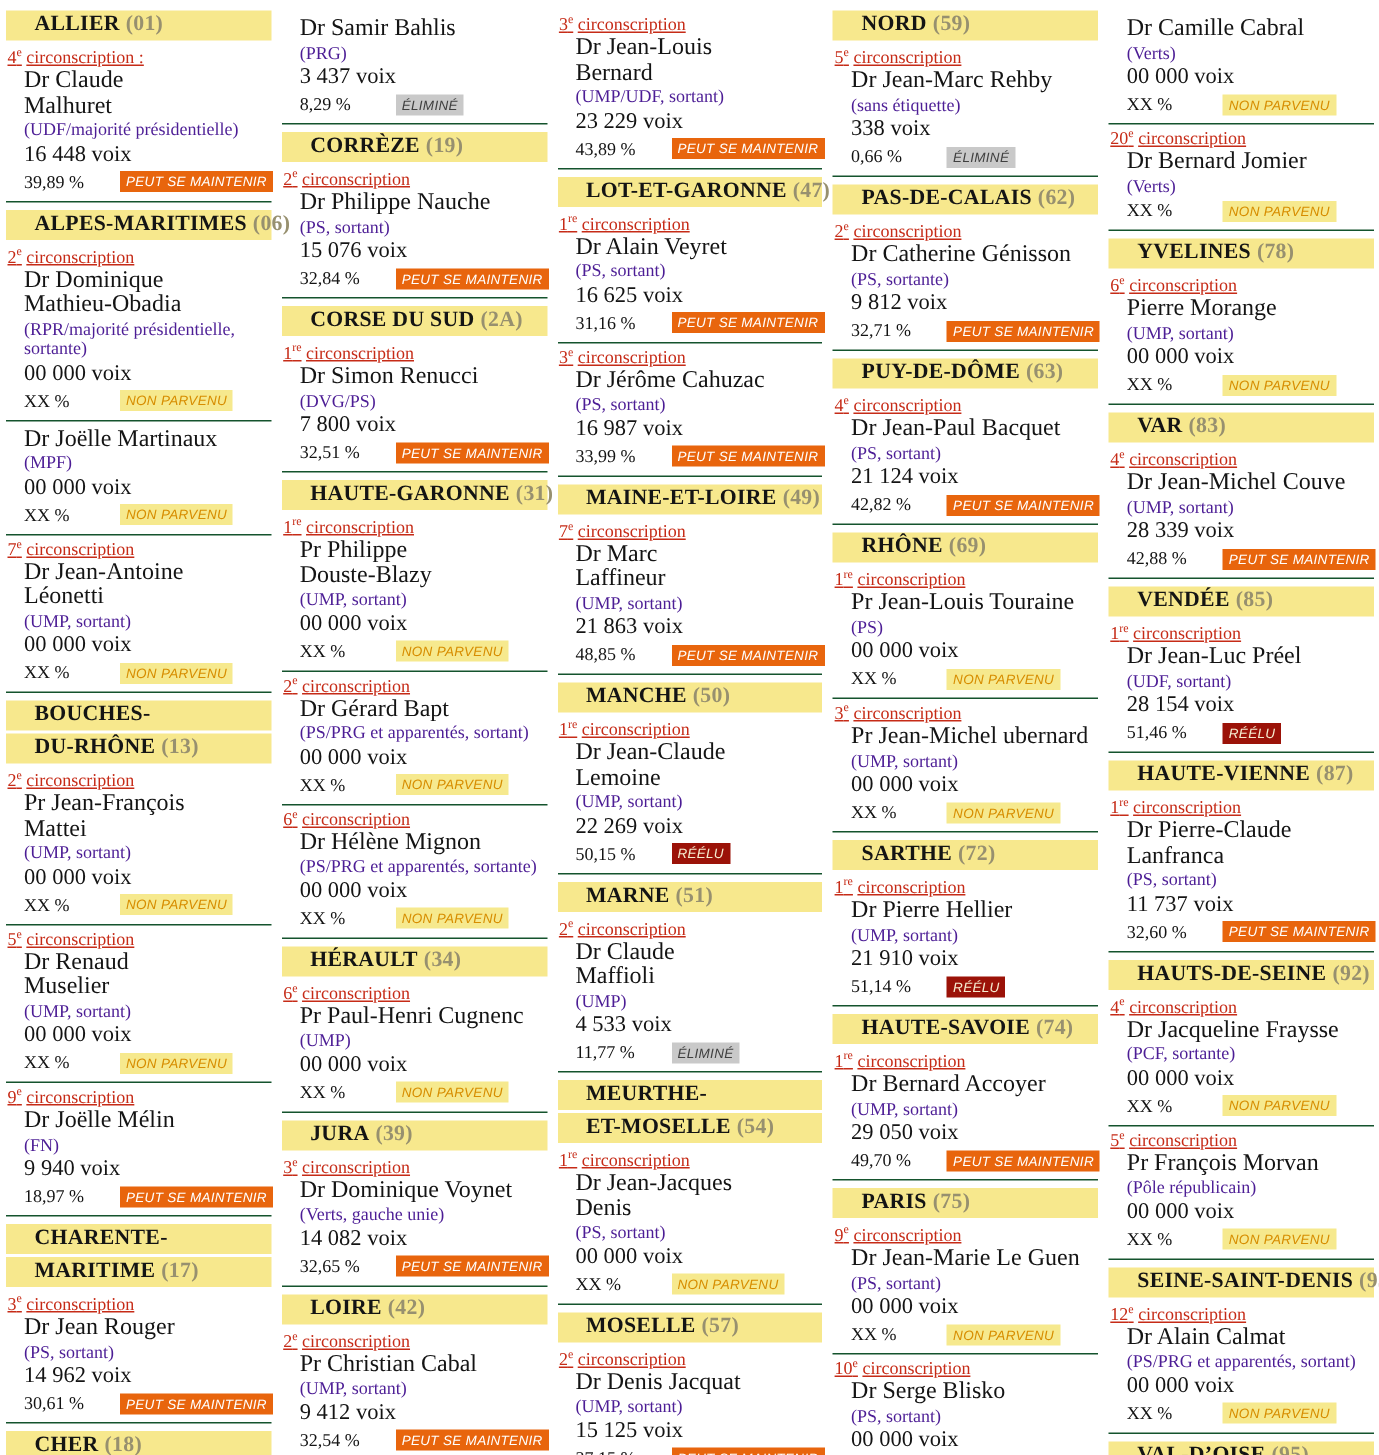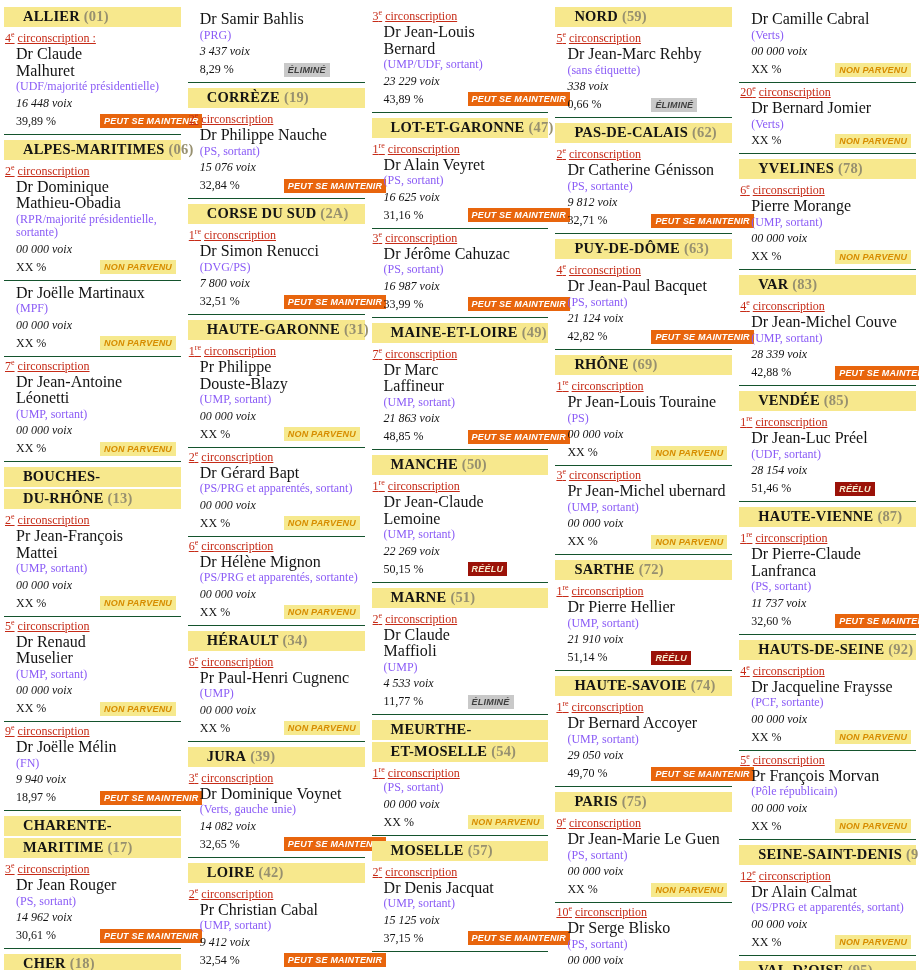--- a/index.html
+++ b/index.html
@@ -41,45 +41,44 @@
     padding-left: 11px;
     white-space: pre-line;
     margin-top: 1px;
   }
   .party {
     font-size: 12px;
     line-height: 13.5px;
     padding-left: 11px;
     white-space: pre-line;
     margin-top: 1px;
-    color: #8b5cf6;
+    color: #4c1d95;
   }
   .votes {
-    font-size: 12px;
+    font-size: 15px;
     line-height: 17px;
     padding-left: 11px;
     margin-top: 1px;
-    font-style: italic;
   }
   .pct-row {
     display: flex;
     align-items: center;
     padding-left: 11px;
     margin-top: 1px;
   }
   .pct { font-size: 12px; line-height: 17px; min-width: 64px; }
   .badge {
     font-family: "Liberation Sans", sans-serif;
     font-size: 9px;
-    font-weight: bold;
+    font-weight: normal;
     font-style: italic;
     letter-spacing: 0.2px;
     padding: 2px 4px 2px 4px;
     white-space: nowrap;
-    margin-left: 20px;
+    margin-left: 0;
   }
 </style>
 </head>
 <body>
 
 <div id="grid" class="grid">
     <div class="column">
       <div class="section">
         <div class="header-strip"><span class="dept-name">ALLIER</span><span class="dept-code">(01)</span></div>
         <div class="entry">
@@ -372,20 +371,22 @@
             <span class="pct">11,77 %</span>
             <span class="badge" style="background: rgb(201, 201, 201); color: rgb(63, 63, 63);">ÉLIMINÉ</span>
           </div>
         </div>
       </div>
       <div class="section">
         <div class="header-strip"><span class="dept-name">MEURTHE-</span></div>
         <div class="header-strip"><span class="dept-name">ET-MOSELLE</span><span class="dept-code">(54)</span></div>
         <div class="entry">
           <div class="circ"><span class="circ-num">1</span><sup class="circ-sup">re</sup><span class="circ-label">circonscription</span></div>
+          <div class="name">Dr Jean-Jacques
+Denis</div>
           <div class="party">(PS, sortant)</div>
           <div class="votes">00 000 voix</div>
           <div class="pct-row">
             <span class="pct">XX %</span>
             <span class="badge" style="background: rgb(246, 233, 142); color: rgb(215, 141, 0);">NON PARVENU</span>
           </div>
         </div>
       </div>
       <div class="section">
         <div class="header-strip"><span class="dept-name">MOSELLE</span><span class="dept-code">(57)</span></div>

